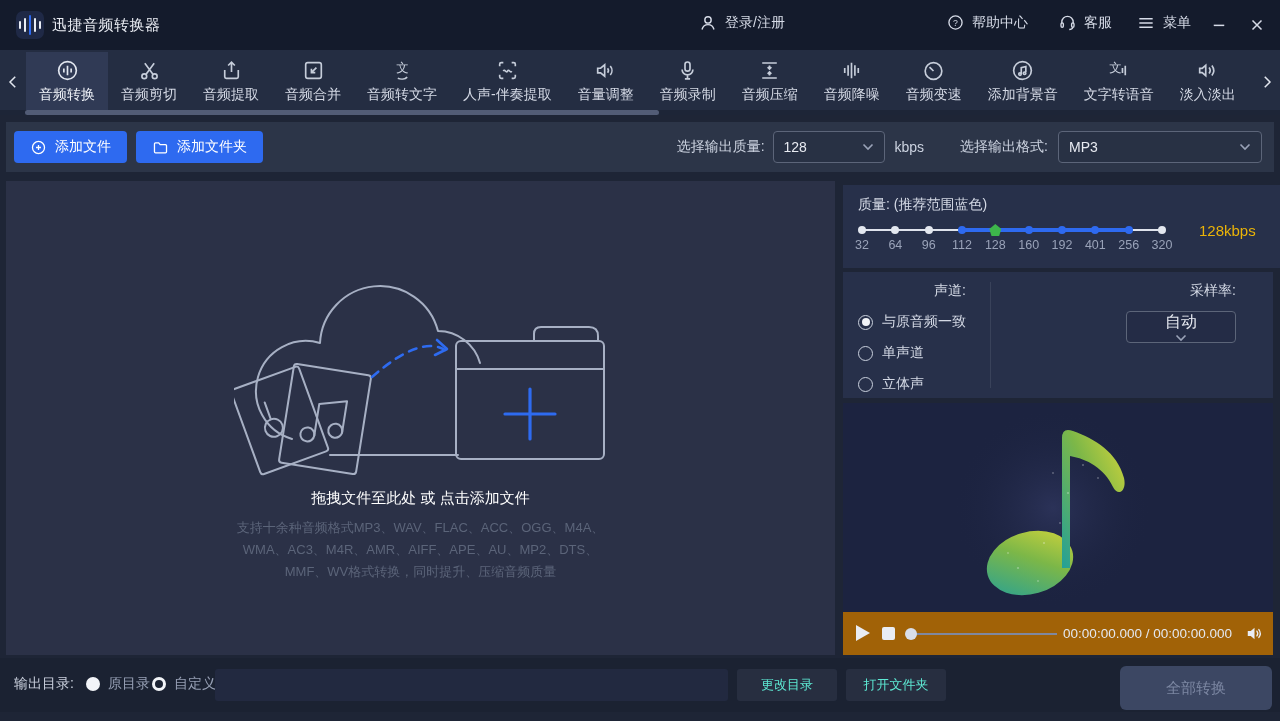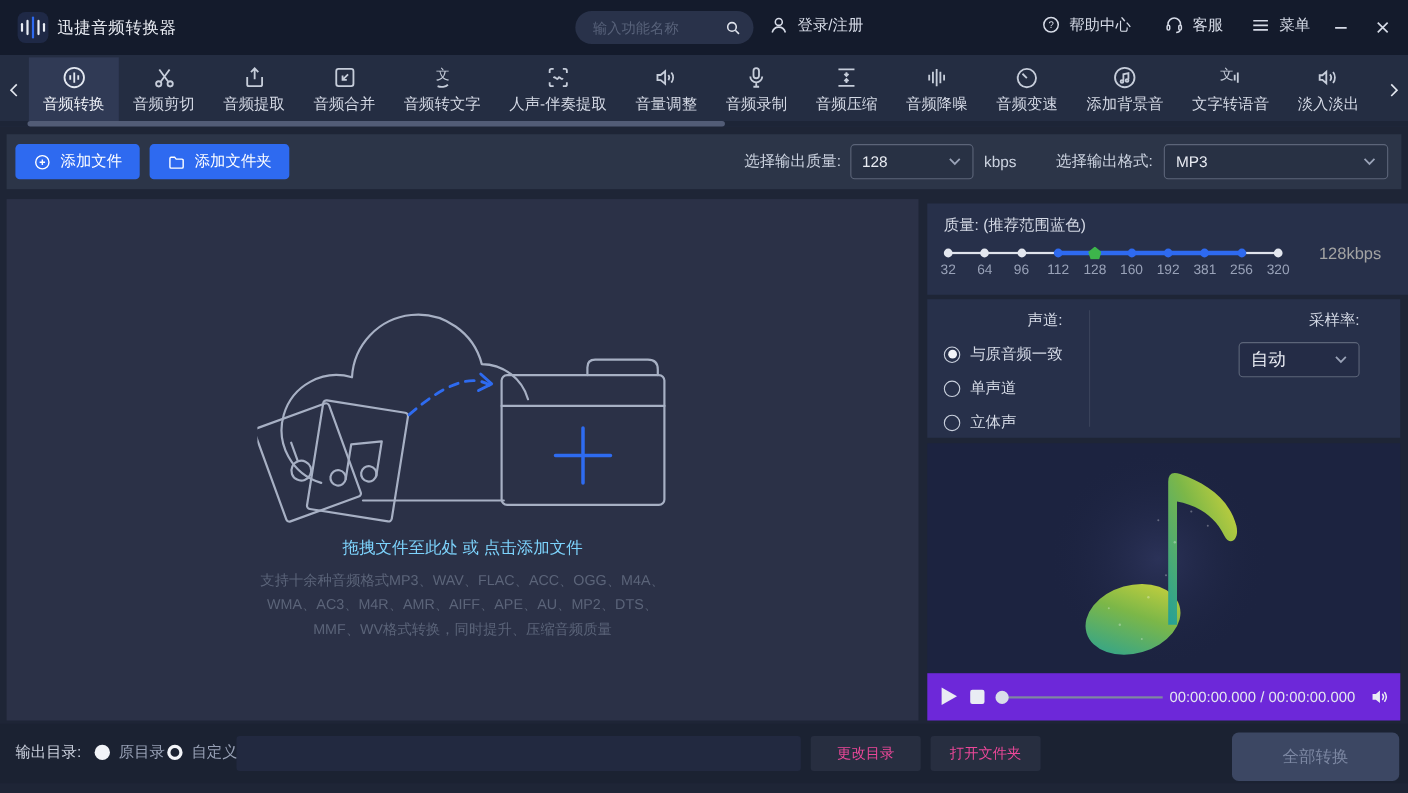--- a/index.html
+++ b/index.html
@@ -48,98 +48,89 @@
   .btn-blue{height:32px;background:#2e6af0;border:none;border-radius:4px;color:#fff;font-size:14px;font-family:Liberation Sans, sans-serif;display:flex;align-items:center;gap:8px;padding:0 16px;cursor:pointer;}
   .ab-right{right:12px;top:9px;display:flex;align-items:center;font-size:14px;color:#ccd3e0;text-align:center;}
   .select{height:32px;border:1px solid #5c6579;border-radius:4px;display:flex;align-items:center;justify-content:space-between;padding:0 10px;box-sizing:border-box;color:#e8ebf2;cursor:pointer;background:rgba(20,27,44,.15);}
   .sel-q{width:112px;margin:0 10px 0 8px;}
   .sel-fmt{width:204px;margin-left:10px;}
   .kbps{margin-right:36px;}
 
   
   .dropzone{left:6px;top:181px;width:829px;height:474px;background:#2b3147;cursor:pointer;}
   .illus{left:228px;top:96px;}
-  .dz-main{left:0;top:308px;width:100%;text-align:center;font-size:15px;color:#7dd3fc;}
+  .dz-main{left:0;top:308px;width:100%;text-align:center;font-size:15px;color:#ffffff;}
   .dz-sub{left:0;top:336px;width:100%;text-align:center;font-size:13px;color:#5b6479;line-height:22px;}
 
   
   .panel{background:#27304a;}
   .qpanel{left:843px;top:185px;width:430px;height:83px;padding-left:32px;}
   .q-title{left:15px;top:11px;font-size:14px;color:#d4d9e5;}
   .slider{left:19px;top:38px;width:300px;height:14px;}
   .track{position:absolute;left:0;top:6px;width:100%;height:2px;background:#dfe3ec;}
   .track-blue{position:absolute;left:33.333%;top:5px;width:55.556%;height:4px;background:#2e6af0;border-radius:2px;}
   .dot{position:absolute;top:3px;width:8px;height:8px;border-radius:50%;background:#e3e7ef;transform:translateX(-50%);cursor:pointer;}
   .dot.blue{background:#2e6af0;}
   .marker{position:absolute;top:1px;width:12px;height:12px;background:#3db54b;transform:translateX(-50%);clip-path:polygon(50% 0,100% 42%,82% 100%,18% 100%,0 42%);cursor:pointer;}
   .q-ticks{left:19px;top:53px;width:300px;height:16px;}
   .q-ticks b{position:absolute;transform:translateX(-50%);font-weight:normal;font-size:12.5px;color:#99a2b8;}
-  .q-cur{left:356px;top:37px;font-size:15px;color:#a3a3a3;text-align:center;}
+  .q-cur{left:356px;top:37px;font-size:15px;color:#eab308;text-align:center;}
 
   
   .spanel{left:843px;top:272px;width:430px;height:126px;}
   .s-label{font-size:14px;color:#d4d9e5;text-align:right;}
   .s-col1{left:15px;top:10px;} .s-col2{left:163px;top:10px;} .s-col3{left:283px;top:10px;}
   .radio-row{display:flex;align-items:center;gap:9px;margin-top:13px;font-size:14px;color:#d4d9e5;cursor:pointer;}
   .radio{position:relative;width:13px;height:13px;border:1.5px solid #c9d0dd;border-radius:50%;flex:0 0 auto;}
   .radio.sel::after{content:"";position:absolute;inset:2.5px;background:#f2f4f8;border-radius:50%;}
   .info{width:16px;height:16px;border-radius:50%;background:#485169;color:#b6bdcd;font-size:11px;display:flex;align-items:center;justify-content:center;margin-left:8px;cursor:pointer;}
   .info::after{content:"!";}
   .divider{left:147px;top:10px;width:1px;height:106px;background:#39425a;}
-  .sel-sr{width:110px;margin-top:11px;}
+  .sel-sr{width:110px;margin-top:11px;flex-direction:column;}
 
   
   .preview{left:843px;top:403px;width:430px;height:252px;}
   .art{left:0;top:0;width:430px;height:209px;background:#1c2340;display:flex;align-items:center;justify-content:center;overflow:hidden;}
-  .pcontrols{left:0;top:209px;width:430px;height:43px;background:#6d28d9;}
+  .pcontrols{left:0;top:209px;width:430px;height:43px;background:#a16207;}
   .play{left:13px;top:13px;width:0;height:0;border-left:14px solid #e9ecf3;border-top:8.5px solid transparent;border-bottom:8.5px solid transparent;cursor:pointer;}
   .stop{left:39px;top:15px;width:13px;height:13px;background:#e9ecf3;border-radius:2px;cursor:pointer;}
   .pslider{left:64px;top:20.5px;width:150px;height:2px;background:#7f88a0;cursor:pointer;}
   .phandle{position:absolute;left:-2px;top:-5px;width:12px;height:12px;border-radius:50%;background:#d9dee9;cursor:pointer;}
   .ptime{left:219px;top:14px;width:170px;text-align:right;font-size:13.5px;color:#e4e8f0;white-space:nowrap;}
   .pvol{left:402px;top:12px;cursor:pointer;}
 
   
   .bottombar{left:0;top:658px;width:1280px;height:54px;background:#1b2232;}
   .bb-label{left:14px;top:17px;font-size:14px;color:#c9cfdc;}
   .bb-radio{top:19px;width:14px;height:14px;border-radius:50%;cursor:pointer;box-sizing:border-box;}
   .bb-radio.fill{left:86px;background:#f2f4f8;}
   .bb-radio.ring{left:152px;border:3.5px solid #f2f4f8;}
   .bb-opt{top:17px;font-size:14px;color:#97a0b5;cursor:pointer;}
   .bb-opt1{left:108px;} .bb-opt2{left:174px;}
   .bb-input{left:215px;top:11px;width:513px;height:32px;background:#222940;border:none;border-radius:3px;color:#d8dce8;font-size:13px;font-family:inherit;padding:0 10px;box-sizing:border-box;outline:none;}
-  .btn-dark{top:11px;height:32px;background:#272e40;border:none;border-radius:3px;color:#ec4899;font-size:13px;font-family:inherit;display:flex;align-items:center;justify-content:center;cursor:pointer;}
+  .btn-dark{top:11px;height:32px;background:#272e40;border:none;border-radius:3px;color:#5eead4;font-size:13px;font-family:inherit;display:flex;align-items:center;justify-content:center;cursor:pointer;}
   .bb-change{left:737px;width:100px;}
   .bb-open{left:846px;width:100px;}
   .bb-convert{left:1120px;top:8px;width:152px;height:44px;background:#3c4763;border:none;border-radius:6px;color:#7c87a2;font-size:15px;font-family:inherit;display:flex;align-items:center;justify-content:center;cursor:pointer;}
 </style>
 </head>
 <body>
 
 <div class="app">
 
   <div class="abs titlebar">
     <div class="abs tb-logo">
         <i></i>
         <i></i>
         <i></i>
         <i></i>
         <i></i>
       </div>
     <div class="abs app-name">迅捷音频转换器</div>
 
-    <div class="abs searchbox">
-      <input type="text" placeholder="输入功能名称" style="">
-      <span>
-        <svg width="17" height="17" viewBox="0 0 24 24" fill="none" stroke="#dfe3ec" stroke-width="2">
-            <circle cx="10.5" cy="10.5" r="5.5"></circle>
-            <path d="M14.8 14.8 19.5 19.5"></path>
-          </svg>
-      </span>
-    </div>
 
     <div class="abs tb-item login">
       <span>
           <svg width="20" height="20" viewBox="0 0 24 24" fill="none" stroke="#d6dbe7" stroke-width="1.7">
             <circle cx="12" cy="8.3" r="3.8"></circle>
             <path d="M4.8 19.8c1.2-4.2 4.2-5.8 7.2-5.8s6 1.6 7.2 5.8"></path>
           </svg>
         </span>
       <span>登录/注册</span>
     </div>
@@ -444,21 +435,21 @@
       <span class="dot" style="left:100%"></span>
     </div>
     <div class="abs q-ticks">
       <b style="left:0%">32</b>
       <b style="left:11.111%">64</b>
       <b style="left:22.222%">96</b>
       <b style="left:33.333%">112</b>
       <b style="left:44.444%">128</b>
       <b style="left:55.556%">160</b>
       <b style="left:66.667%">192</b>
-      <b style="left:77.778%">381</b>
+      <b style="left:77.778%">401</b>
       <b style="left:88.889%">256</b>
       <b style="left:100%">320</b>
     </div>
     <div class="abs q-cur">128kbps</div>
   </div>
 
   <div class="abs panel spanel">
     <div class="abs s-col1">
       <div class="s-label">声道:</div>
       <div class="radio-row">

